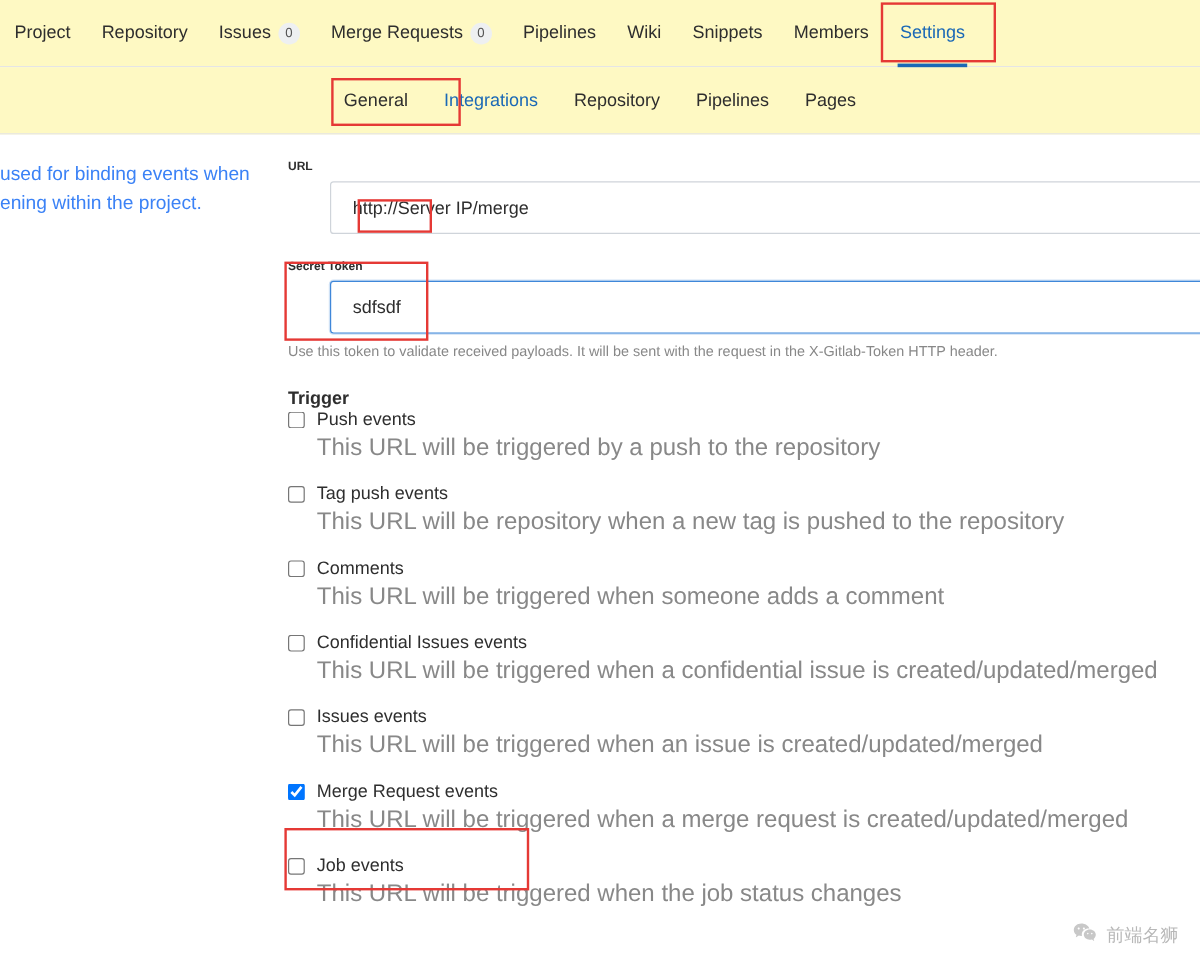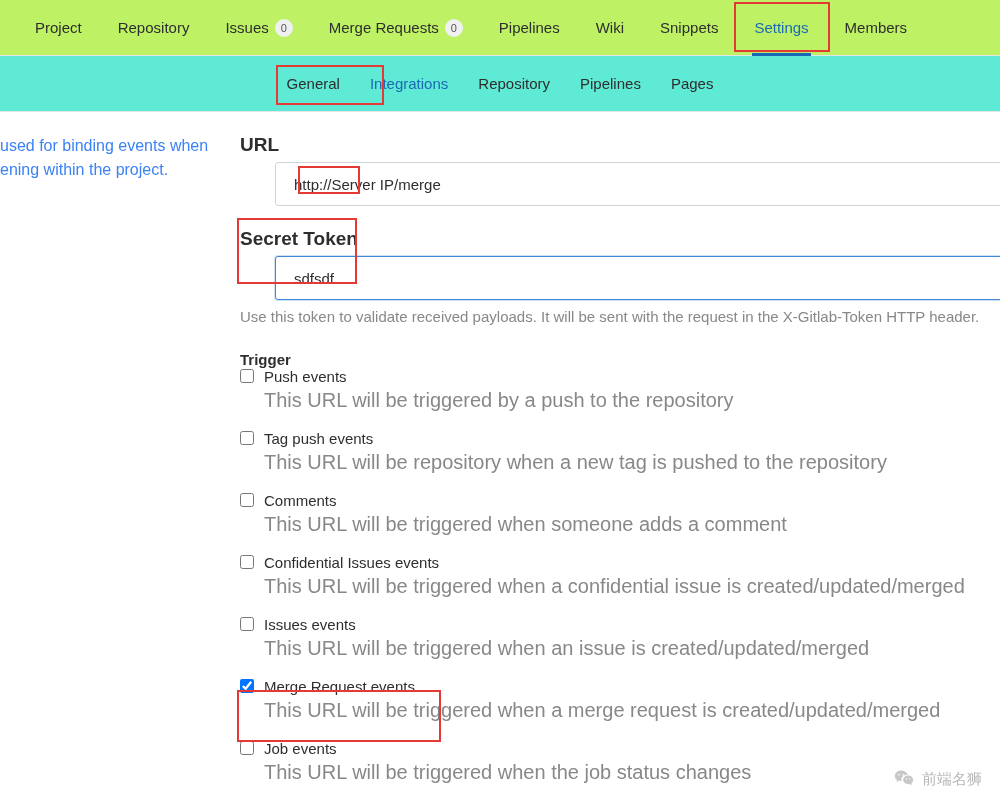--- a/index.html
+++ b/index.html
@@ -12,25 +12,25 @@
     background: #ffffff;
     overflow: hidden;
     position: relative;
   }
   a { text-decoration: none; color: inherit; }
 
   
   .topnav {
     display: flex;
     align-items: center;
-    padding: 0 25px;
+    padding: 0 2px;
     height: 56px;
     border-bottom: 1px solid #e5e5e5;
-    background: #bef264;
-    gap: 16px;
+    background: #fef9c3;
+    gap: 6px;
   }
   .topnav a.tn-item {
     display: flex;
     align-items: center;
     padding: 0 10px;
     height: 56px;
     color: #2e2e2e;
     font-size: 15px;
     position: relative;
   }
@@ -57,21 +57,21 @@
     text-align: center;
     margin-left: 6px;
   }
 
   
   .subnav {
     display: flex;
     align-items: center;
     justify-content: center;
     height: 56px;
-    background: #5eead4;
+    background: #fef9c3;
     border-bottom: 1px solid #e5e5e5;
     gap: 6px;
   }
   .subnav a.sn-item {
     display: flex;
     align-items: center;
     padding: 0 12px;
     height: 56px;
     color: #2e2e2e;
     font-size: 15px;
@@ -94,41 +94,41 @@
     line-height: 1.5;
   }
   .form-area {
     flex: 1;
     min-width: 0;
   }
 
   .field-label {
     font-weight: bold;
     margin-bottom: 6px;
-    font-size: 19px;
+    font-size: 10px;
     color: #2e2e2e;
   }
   input[type=text] {
     width: 100%;
     height: 44px;
     padding: 0 18px;
     font-size: 15px;
     color: #2e2e2e;
     border: 1px solid #cfd4da;
     border-radius: 3px;
     background: #fff;
     margin-left: 35px;
   }
   input.focused {
     border-color: #3f87d9;
     box-shadow: 0 0 0 1px rgba(63,135,217,.25);
   }
   .help-text {
     color: #888;
-    font-size: 15px;
+    font-size: 12px;
     margin-top: 6px;
     line-height: 1.5;
   }
 
   .section-gap { height: 22px; }
 
   .trigger-heading {
     font-weight: bold;
   }
   .trigger-item { margin-bottom: 18px; }
@@ -192,25 +192,25 @@
     </a>
     <a class="tn-item">
       <span>Pipelines</span>
     </a>
     <a class="tn-item">
       <span>Wiki</span>
     </a>
     <a class="tn-item">
       <span>Snippets</span>
     </a>
+    <a class="tn-item">
+      <span>Members</span>
+    </a>
     <a class="tn-item active">
       <span>Settings</span>
-    </a>
-    <a class="tn-item">
-      <span>Members</span>
     </a>
   </nav>
 
 <nav class="subnav" id="subnav">
     <a class="sn-item">General</a>
     <a class="sn-item active">Integrations</a>
     <a class="sn-item">Repository</a>
     <a class="sn-item">Pipelines</a>
     <a class="sn-item">Pages</a>
   </nav>

